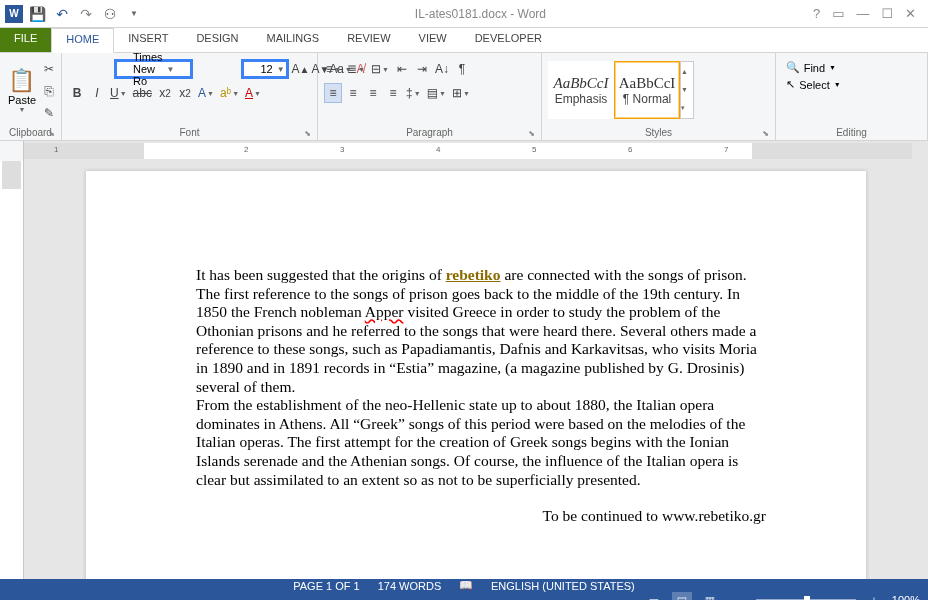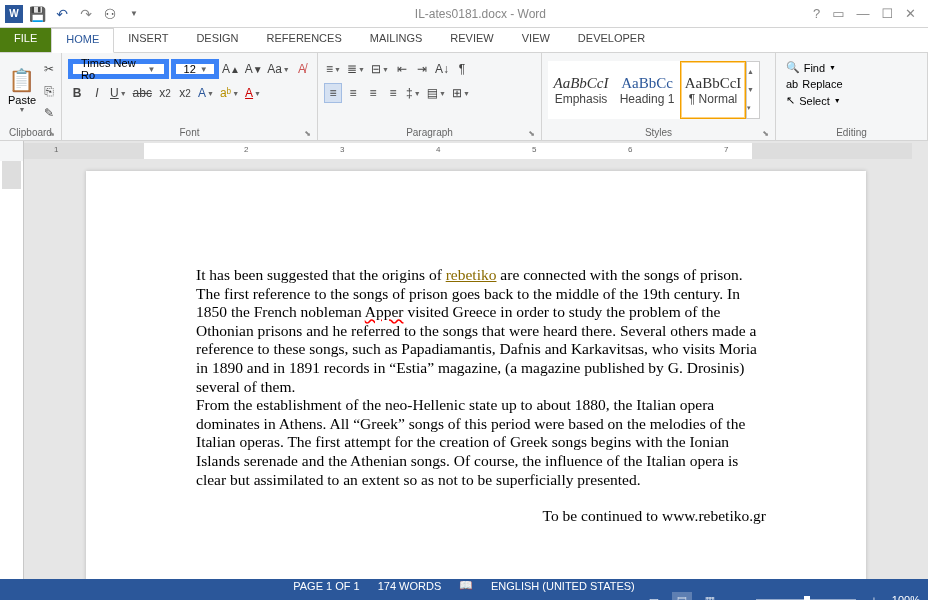--- a/index.html
+++ b/index.html
@@ -17,21 +17,21 @@
 .tab.active { background: #fff; color: #2b579a; border: 1px solid #d4d4d4; border-bottom: 1px solid #fff; margin-bottom: -1px; }
 .ribbon { display: flex; background: #f5f6f7; height: 88px; border-bottom: 1px solid #d4d4d4; }
 .group { border-right: 1px solid #d4d4d4; display: flex; flex-direction: column; padding: 2px 4px 0; }
 .group-body { flex: 1; display: flex; }
 .group-label { text-align: center; font-size: 10px; color: #666; padding: 2px 0; position: relative; }
 .group-label .launcher { position: absolute; right: 2px; bottom: 2px; font-size: 8px; color: #888; cursor: pointer; }
 .clipboard-big { display: flex; flex-direction: column; align-items: center; justify-content: center; padding: 0 4px; cursor: pointer; }
 .clipboard-big .ico { font-size: 22px; }
 .clipboard-side { display: flex; flex-direction: column; gap: 2px; font-size: 14px; color: #666; padding-top: 4px; }
 .font-row1, .font-row2, .para-row1, .para-row2 { display: flex; align-items: center; gap: 2px; padding: 2px 0; }
-.combo { background: #fff; border: 5px solid #3b82f6; height: 20px; display: flex; align-items: center; padding: 0 8px; font-size: 11px; }
+.combo { background: #fff; border: 3px solid #3b82f6; height: 20px; display: flex; align-items: center; padding: 0 16px; font-size: 11px; margin-left: 46px; }
 .combo .arrow { margin-left: 4px; font-size: 8px; color: #666; }
 .rbtn { min-width: 18px; height: 20px; display: flex; align-items: center; justify-content: center; cursor: pointer; color: #444; font-size: 12px; padding: 0 2px; }
 .rbtn .drop { font-size: 7px; margin-left: 1px; color: #666; }
 .rbtn.accent { background: #d5e1f2; border: 1px solid #a3bde3; }
 .styles-body { display: flex; align-items: center; gap: 0; padding: 2px; }
 .style-box { width: 66px; height: 58px; border: 1px solid transparent; display: flex; flex-direction: column; align-items: center; justify-content: center; cursor: pointer; font-size: 10px; background: #fff; }
 .style-box.sel { border: 1px solid #f2a100; box-shadow: inset 0 0 0 1px #ffd27f; }
 .style-box .prev { font-family: "Times New Roman", serif; font-size: 15px; color: #333; }
 .style-box .prev.blue { color: #2b579a; font-family: "Segoe UI"; }
 .style-box .lbl { font-size: 12px; color: #444; margin-top: 0; }
@@ -42,21 +42,21 @@
 .vruler-corner { width: 24px; background: #f5f6f7; border-right: 1px solid #c8c8c8; }
 .hruler { flex: 1; background: #fff; margin: 2px 16px 2px 0; position: relative; font-size: 8px; color: #666; }
 .hruler .shade-l { position: absolute; left: 0; top: 0; bottom: 0; width: 120px; background: #ddd; }
 .hruler .shade-r { position: absolute; right: 0; top: 0; bottom: 0; width: 160px; background: #ddd; }
 .hruler .num { position: absolute; top: 2px; }
 .mainarea { display: flex; height: 418px; background: #e6e6e6; }
 .vruler { width: 24px; background: #fff; margin: 0 0 0 0; border-right: 1px solid #c8c8c8; position: relative; }
 .vruler .shade-t { position: absolute; left: 2px; right: 2px; top: 0; height: 28px; background: #ddd; }
 .docarea { flex: 1; overflow: auto; position: relative; }
 .page { background: #fff; width: 780px; margin: 10px auto 0; min-height: 820px; box-shadow: 0 0 4px rgba(0,0,0,0.2); padding: 95px 100px 60px 110px; font-family: "Times New Roman", serif; font-size: 15.5px; color: #000; line-height: 1.2; }
-.page a.reb { color: #8b6b00; text-decoration: underline; font-weight: normal; }
+.page a.reb { color: #8b6b00; text-decoration: underline; font-weight: bold; }
 .page .squig { text-decoration: underline wavy red; }
 .page .cont { text-align: right; margin-top: 18px; }
 .statusbar { position: absolute; bottom: 0; left: 0; right: 0; height: 21px; background: #2b579a; color: #fff; display: flex; align-items: center; font-size: 11px; padding: 0 8px; flex-direction: column; }
 .statusbar .left { display: flex; gap: 18px; align-items: center; }
 .statusbar .right { margin-left: auto; display: flex; align-items: center; gap: 8px; }
 .view-btn { width: 20px; height: 16px; cursor: pointer; display: flex; align-items: center; justify-content: center; opacity: 0.8; }
 .view-btn.active { background: rgba(255,255,255,0.3); }
 .zoom-slider { width: 100px; height: 3px; background: rgba(255,255,255,0.5); position: relative; }
 .zoom-slider .thumb { position: absolute; left: 48px; top: -3px; width: 6px; height: 9px; background: #fff; }
 </style>
@@ -82,21 +82,20 @@
     <div class="win-ctrl">☐</div>
     <div class="win-ctrl">✕</div>
   </div>
 </div>
 
 <div class="tabs">
   <div class="tab file">FILE</div>
   <div class="tab active">HOME</div>
   <div class="tab">INSERT</div>
   <div class="tab">DESIGN</div>
-  <div class="tab">REFERENCES</div>
   <div class="tab">MAILINGS</div>
   <div class="tab">REVIEW</div>
   <div class="tab">VIEW</div>
   <div class="tab">DEVELOPER</div>
 </div>
 
 <div class="ribbon">
   <div class="group" style="width:62px">
     <div class="group-body">
       <div class="clipboard-big">
@@ -179,47 +178,39 @@
     </div>
     <div class="group-label"><span>Paragraph</span><span class="launcher">⬊</span></div>
   </div>
 
   <div class="group" style="width:234px">
     <div class="group-body styles-body">
       <div class="style-box">
         <div class="prev" style="font-style:italic">AaBbCcI</div>
         <div class="lbl">Emphasis</div>
       </div>
-      <div class="style-box">
-        <div class="prev blue">AaBbCc</div>
-        <div class="lbl">Heading 1</div>
-      </div>
       <div class="style-box sel">
         <div class="prev">AaBbCcI</div>
         <div class="lbl">¶ Normal</div>
       </div>
       <div class="style-more">
           <div>▲</div>
           <div>▼</div>
           <div>▾</div>
         </div>
     </div>
     <div class="group-label"><span>Styles</span><span class="launcher">⬊</span></div>
   </div>
 
   <div class="group" style="flex:1">
     <div class="group-body editing-body">
       <div class="editing-item">
           <span>🔍</span>
           <span>Find</span> 
           <span class="drop" style="font-size:7px">▼</span>
-        </div>
-      <div class="editing-item">
-          <span>ab</span>
-          <span>Replace</span>
         </div>
       <div class="editing-item">
           <span>↖</span>
           <span>Select</span> 
           <span class="drop" style="font-size:7px">▼</span>
         </div>
     </div>
     <div class="group-label"><span>Editing</span></div>
   </div>
 </div>

